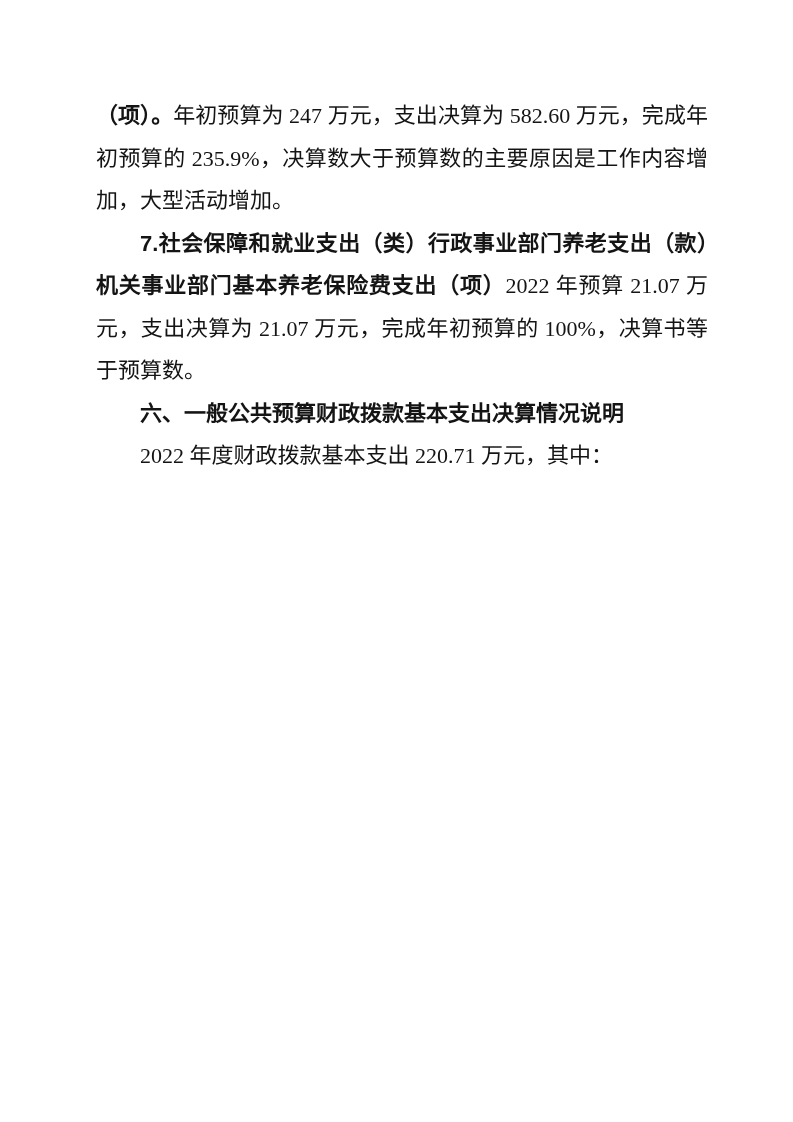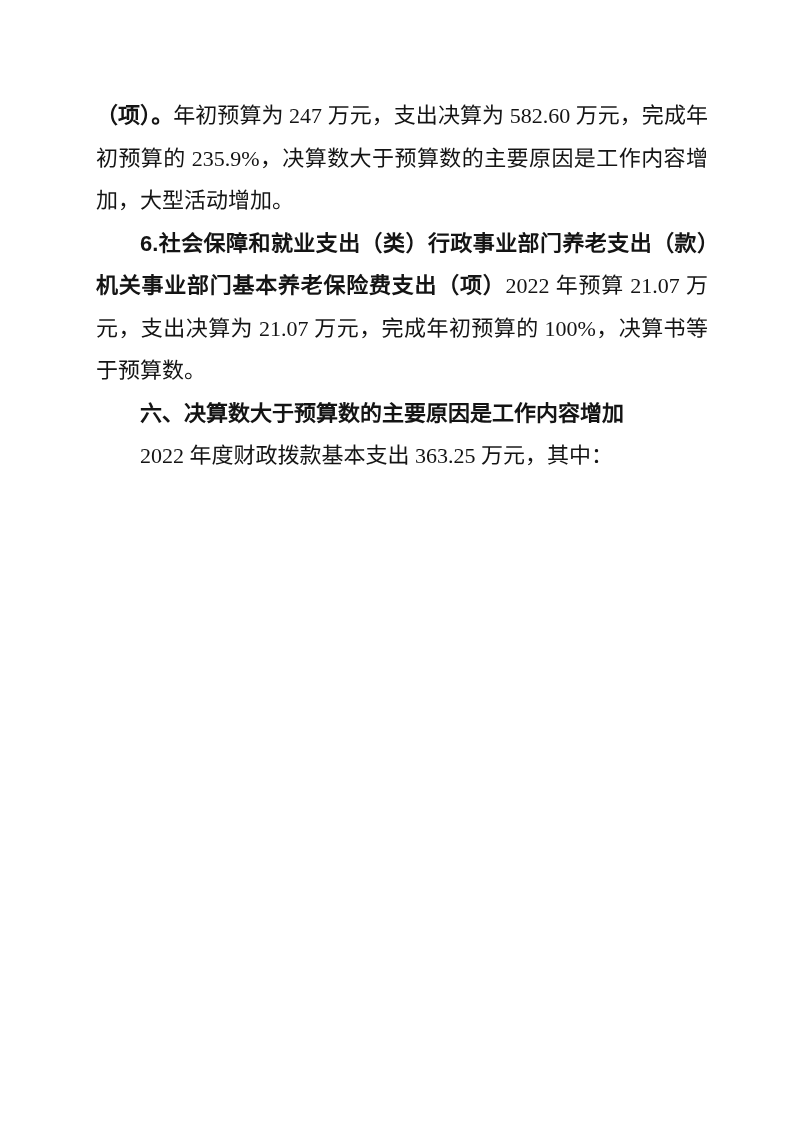--- a/index.html
+++ b/index.html
@@ -37,17 +37,17 @@
     font-family: "Liberation Sans", "DejaVu Sans", sans-serif;
     font-weight: 700;
   }
 </style>
 </head>
 <body>
 
 <div class="page">
   <div id="doc-body">
       <p class="para"><span class="run bold-run">（项）。</span><span class="run">年初预算为 247 万元，支出决算为 582.60 万元，完成年初预算的 235.9%，决算数大于预算数的主要原因是工作内容增加，大型活动增加。</span></p>
-      <p class="para indent"><span class="run bold-run">6.社会保障和就业支出（类）行政事业部门养老支出（款）机关事业部门基本养老保险费支出（项）</span><span class="run">2022 年预算 21.07 万元，支出决算为 21.07 万元，完成年初预算的 100%，决算书等于预算数。</span></p>
-      <p class="para indent"><span class="run bold-run">六、决算数大于预算数的主要原因是工作内容增加</span></p>
-      <p class="para indent"><span class="run">2022 年度财政拨款基本支出 363.25 万元，其中：</span></p>
+      <p class="para indent"><span class="run bold-run">7.社会保障和就业支出（类）行政事业部门养老支出（款）机关事业部门基本养老保险费支出（项）</span><span class="run">2022 年预算 21.07 万元，支出决算为 21.07 万元，完成年初预算的 100%，决算书等于预算数。</span></p>
+      <p class="para indent"><span class="run bold-run">六、一般公共预算财政拨款基本支出决算情况说明</span></p>
+      <p class="para indent"><span class="run">2022 年度财政拨款基本支出 220.71 万元，其中：</span></p>
     </div>
 </div>
 
 </body></html>

